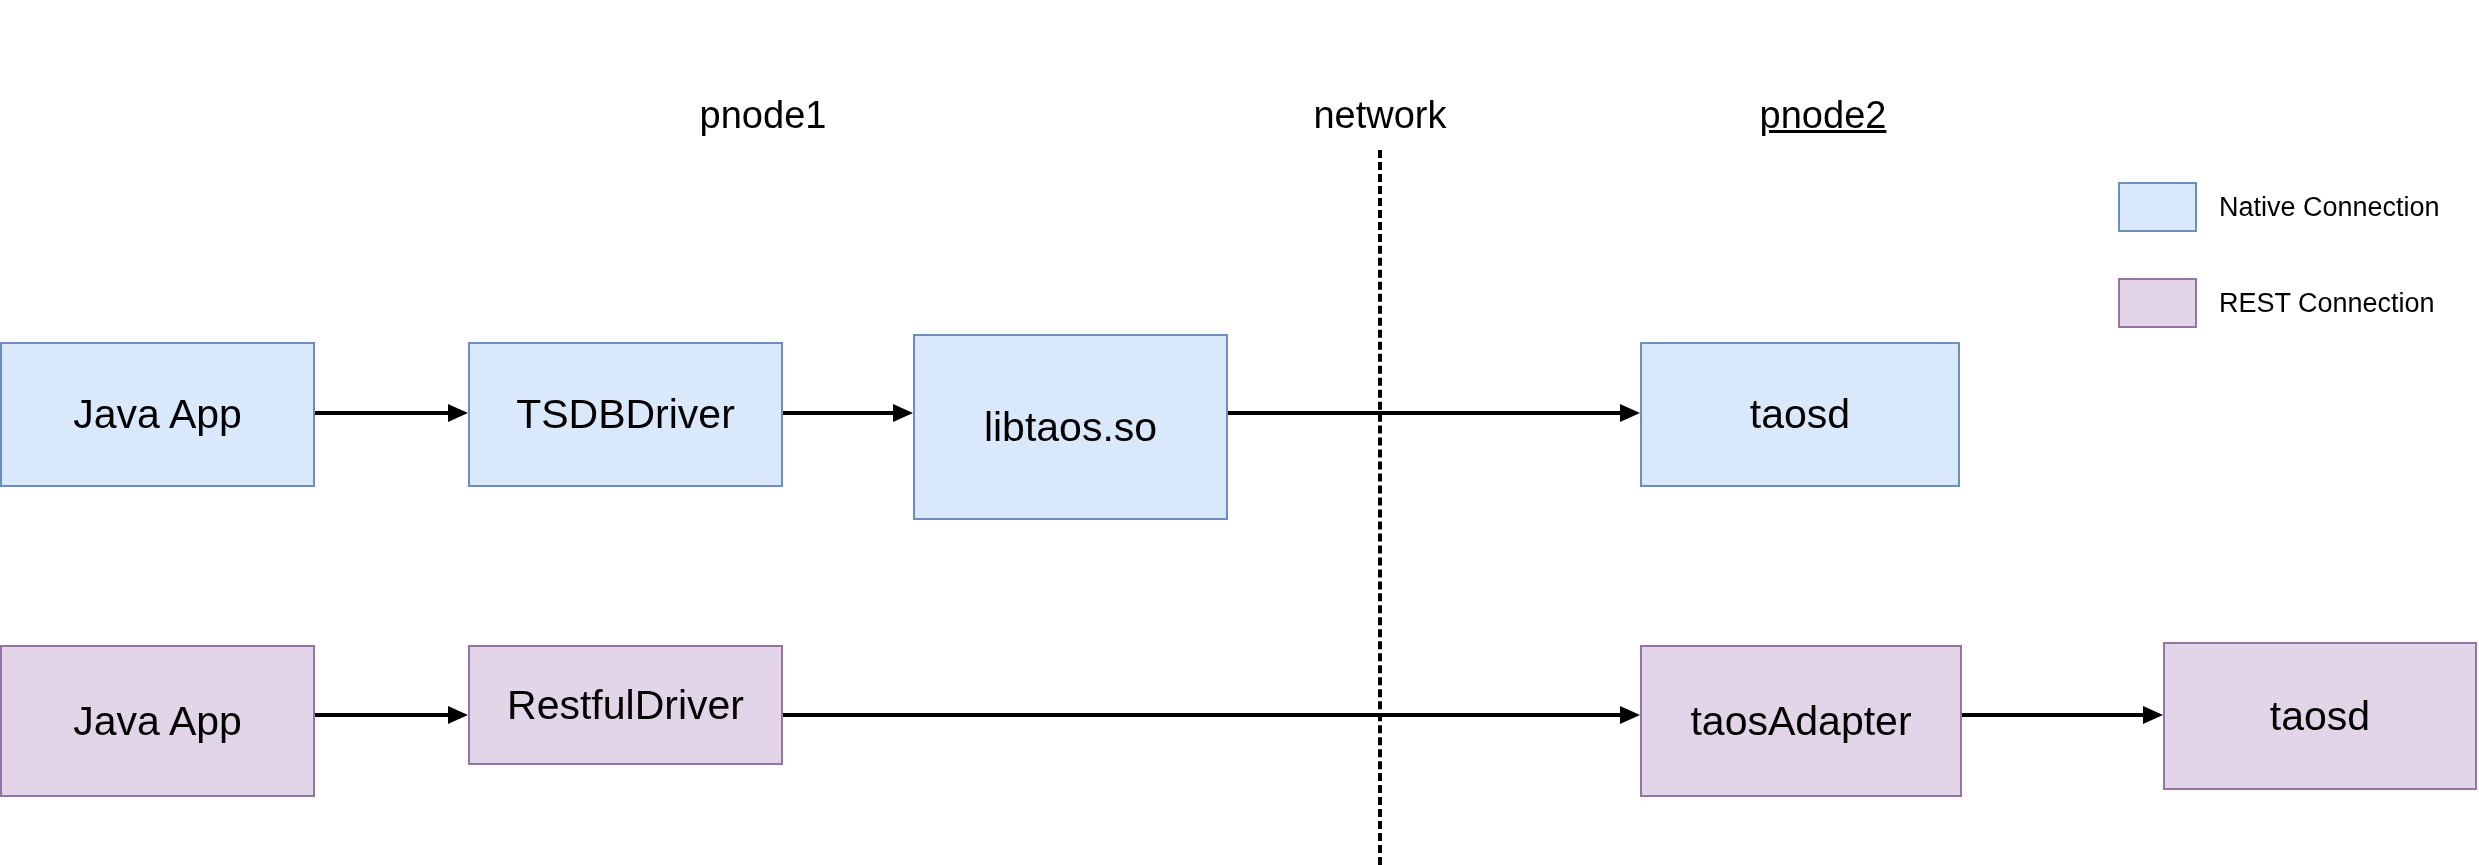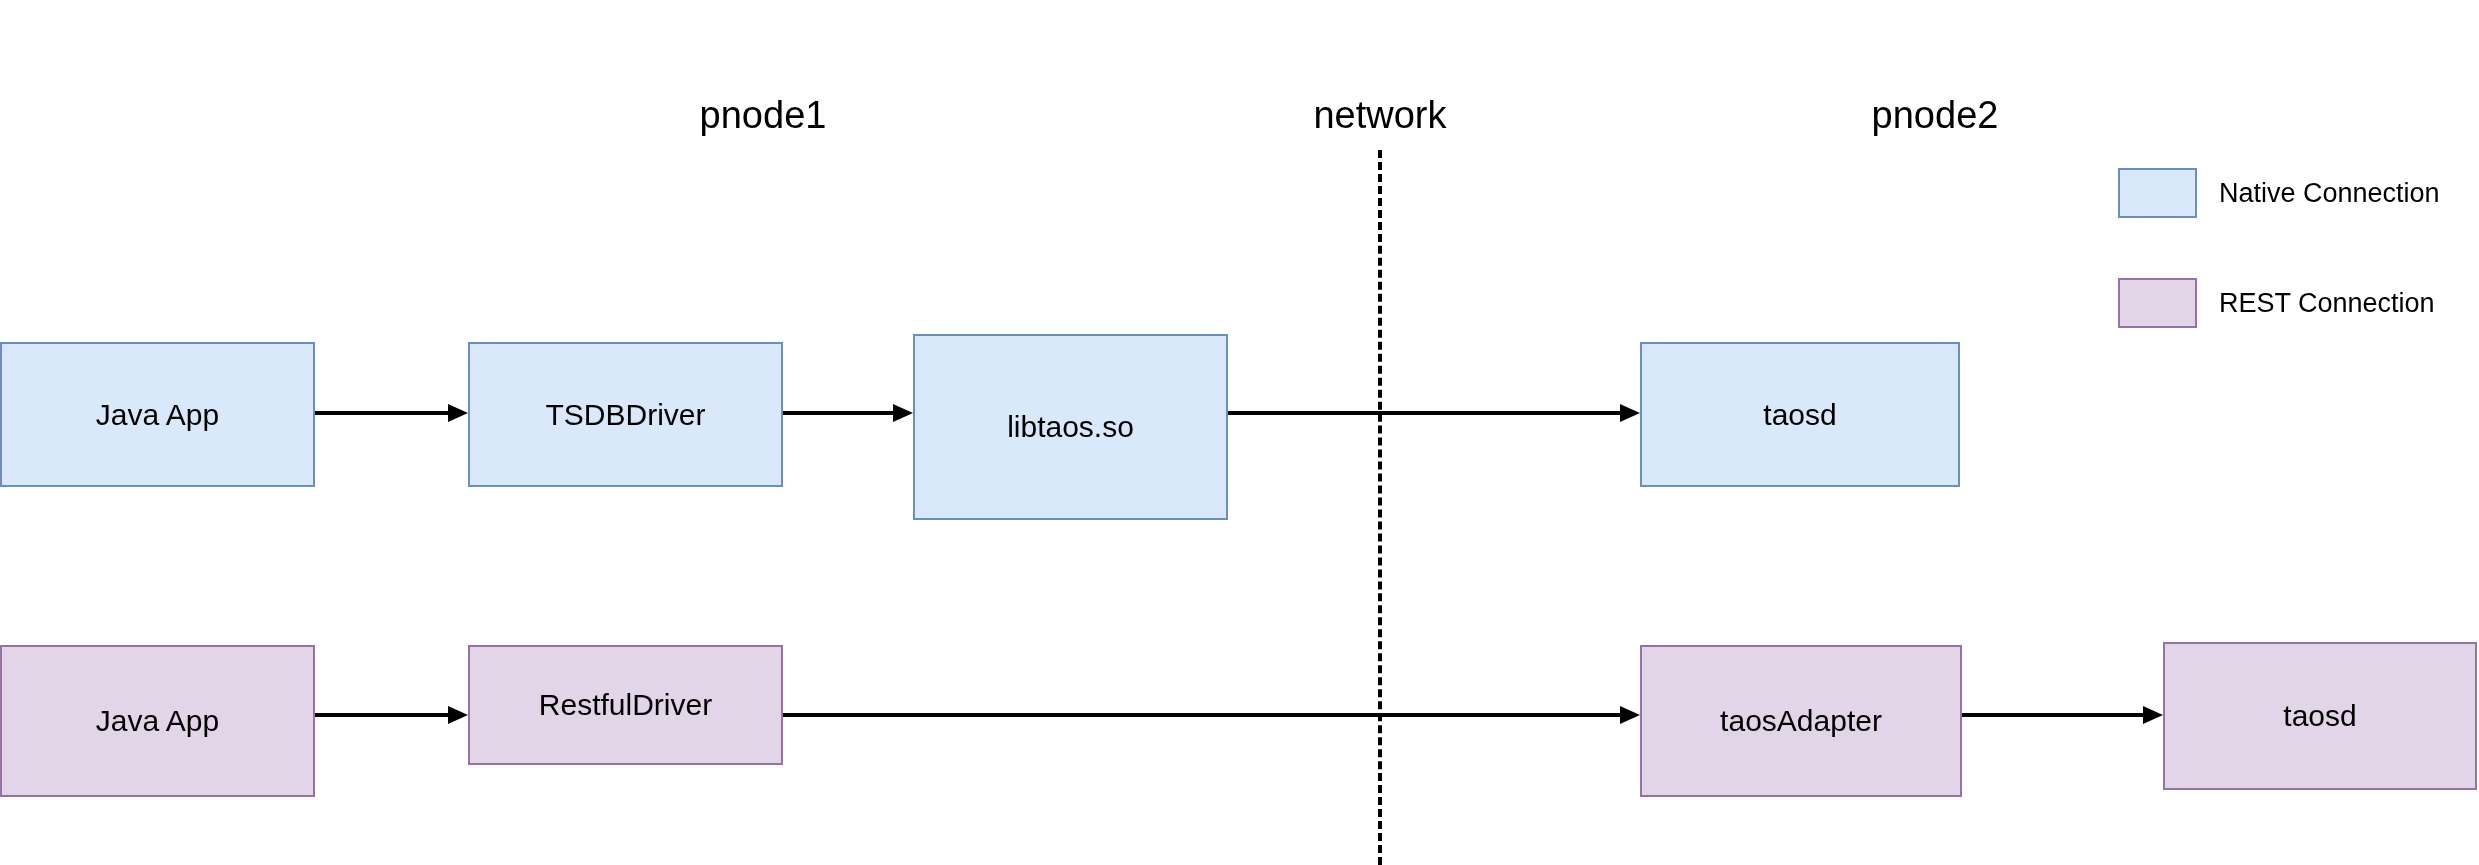--- a/index.html
+++ b/index.html
@@ -35,21 +35,21 @@
     border-left: 4px dashed #000000;
   }
   
   .node {
     position: absolute;
     box-sizing: border-box;
     border: 2px solid;
     display: flex;
     align-items: center;
     justify-content: center;
-    font-size: 30px;
+    font-size: 41px;
     color: #000000;
     white-space: nowrap;
   }
   .node.native { background: #dae8fc; border-color: #6c8ebf; }
   .node.rest   { background: #e1d5e7; border-color: #9673a6; }
   
   .arrow {
     position: absolute;
     height: 4px;
     background: #000000;
@@ -89,25 +89,25 @@
     white-space: nowrap;
   }
 </style>
 </head>
 <body>
 
 <div class="canvas">
 
   <div class="zone-label" style="left:763px;">pnode1</div>
   <div class="zone-label" style="left:1380px;">network</div>
-  <div class="zone-label" style="left:1935px;">pnode2</div>
+  <div class="zone-label" style="left:1823px;text-decoration:underline;">pnode2</div>
 
   <div class="divider"></div>
 
-  <div class="legend-item" style="top:168px;">
+  <div class="legend-item" style="top:182px;">
     <span class="legend-swatch native"></span>
     <span class="legend-label">Native Connection</span>
   </div>
   <div class="legend-item" style="top:278px;justify-content:space-between;">
     <span class="legend-swatch rest"></span>
     <span class="legend-label">REST Connection</span>
   </div>
 
   <div class="node native" style="left:0px; top:342px; width:315px; height:145px;">Java App</div>
   <div class="node native" style="left:468px; top:342px; width:315px; height:145px;">TSDBDriver</div>

